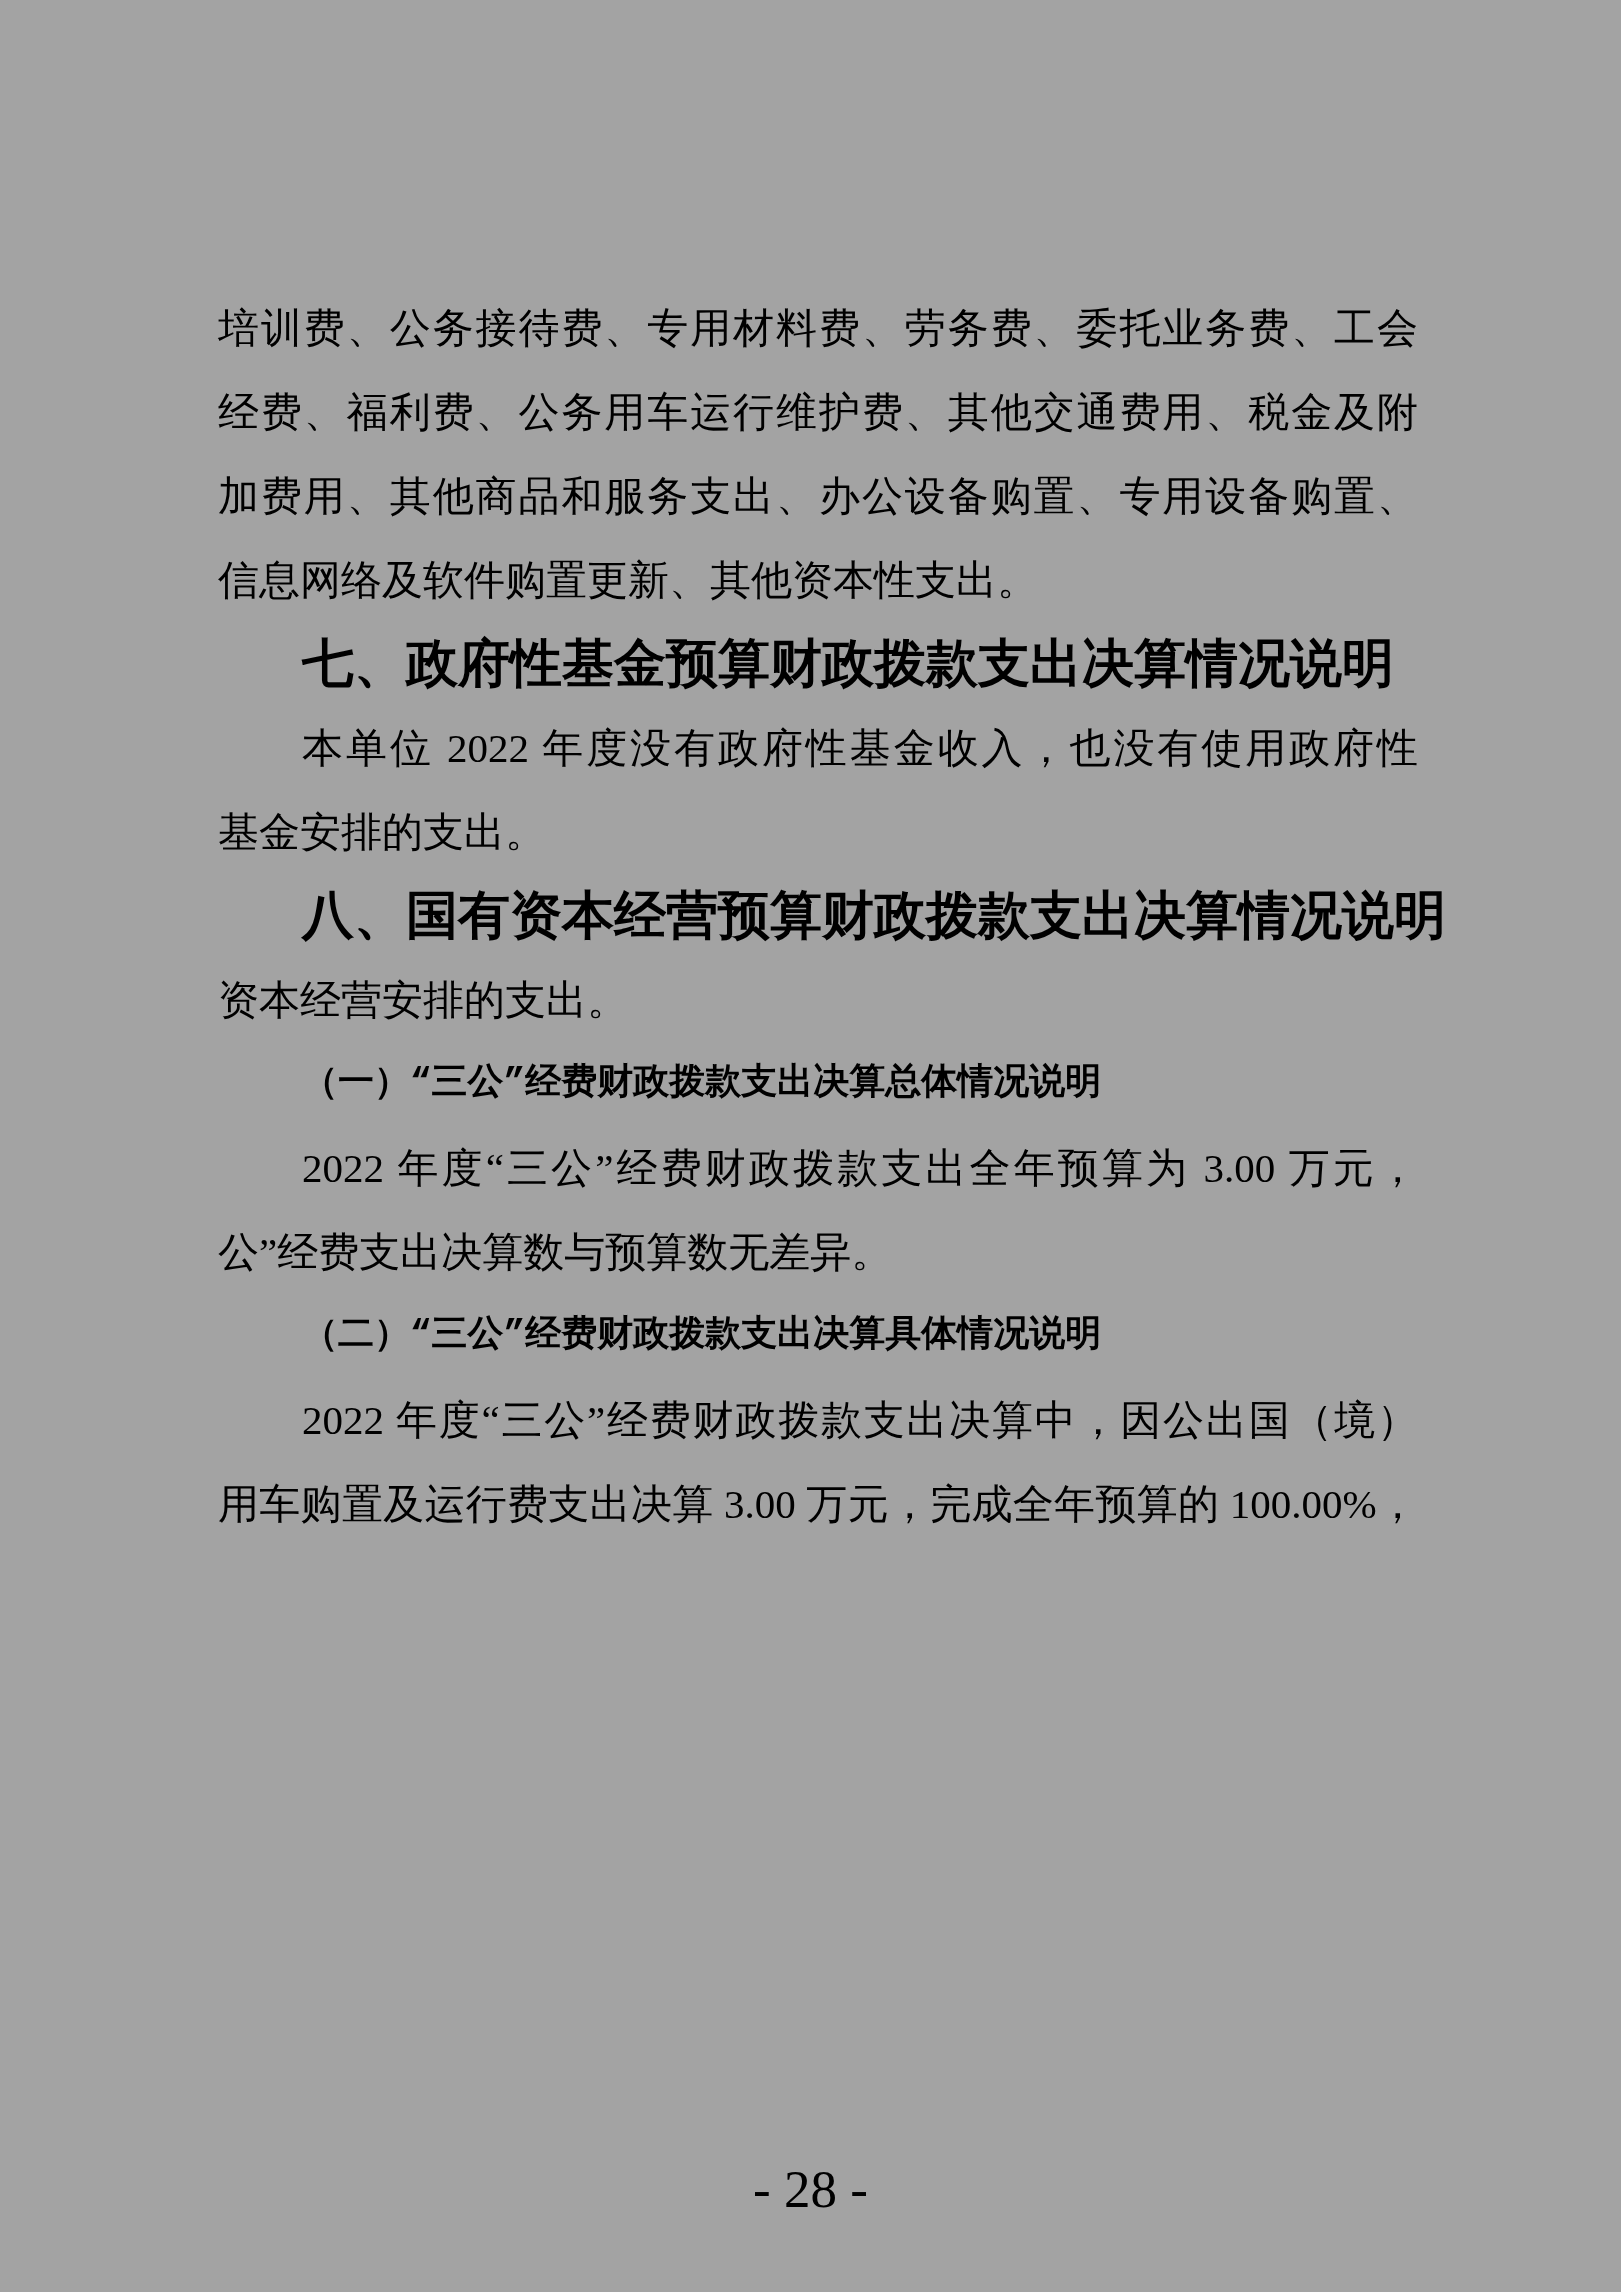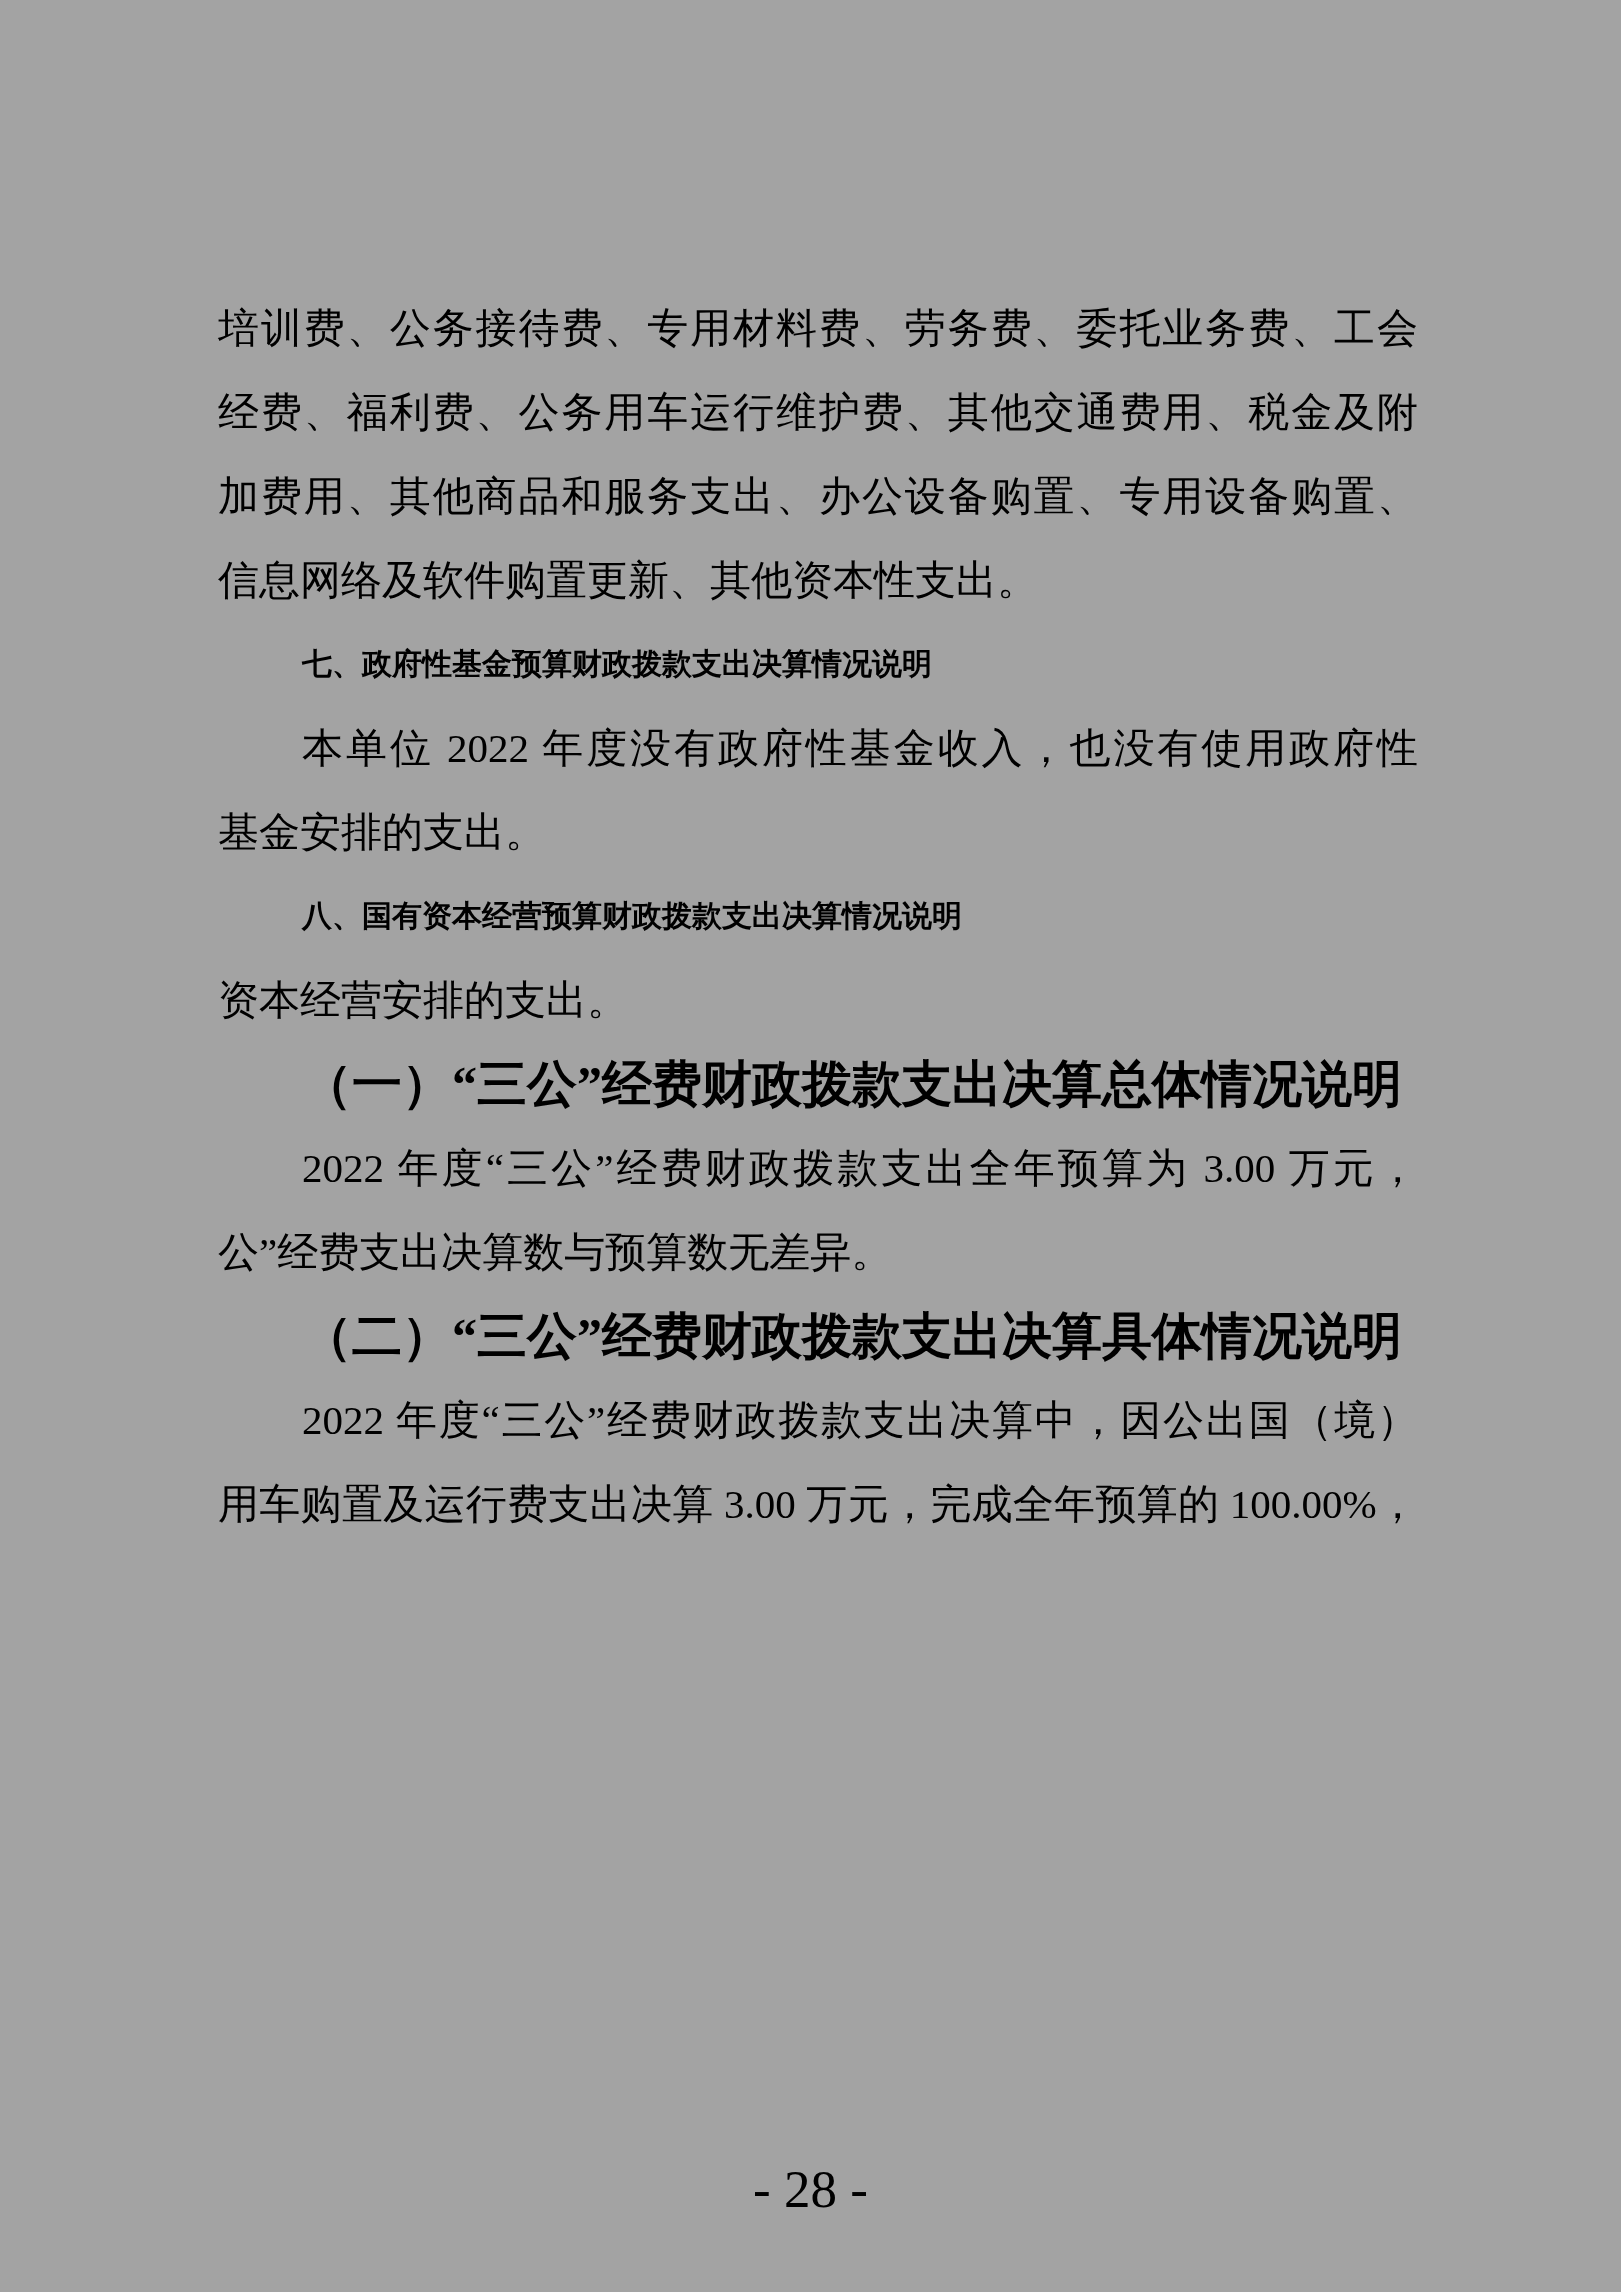--- a/index.html
+++ b/index.html
@@ -36,27 +36,27 @@
   
   .justify {
     text-align: justify;
     text-align-last: justify;
     text-justify: inter-character;
   }
   
   .heading {
     font-family: Liberation Serif, serif;
     font-weight: 700;
-    font-size: 30px;
+    font-size: 52px;
   }
   
   .subheading {
-    font-family: Liberation Serif, serif;
+    font-family: Liberation Mono, monospace;
     font-weight: 700;
-    font-size: 50px;
+    font-size: 36px;
   }
   
   .indent {
     text-indent: 84px;
   }
   .pagenum {
     position: absolute;
     top: 2164px;
     left: 0;
     width: 100%;

